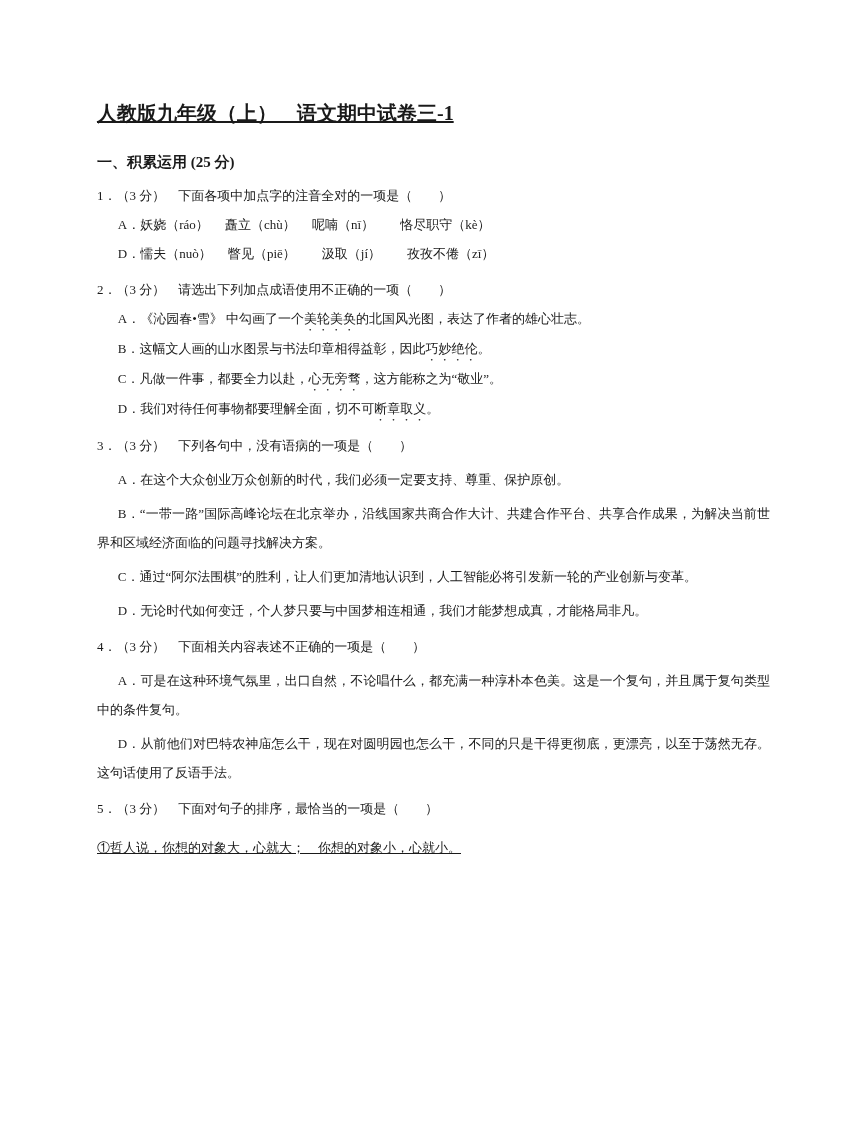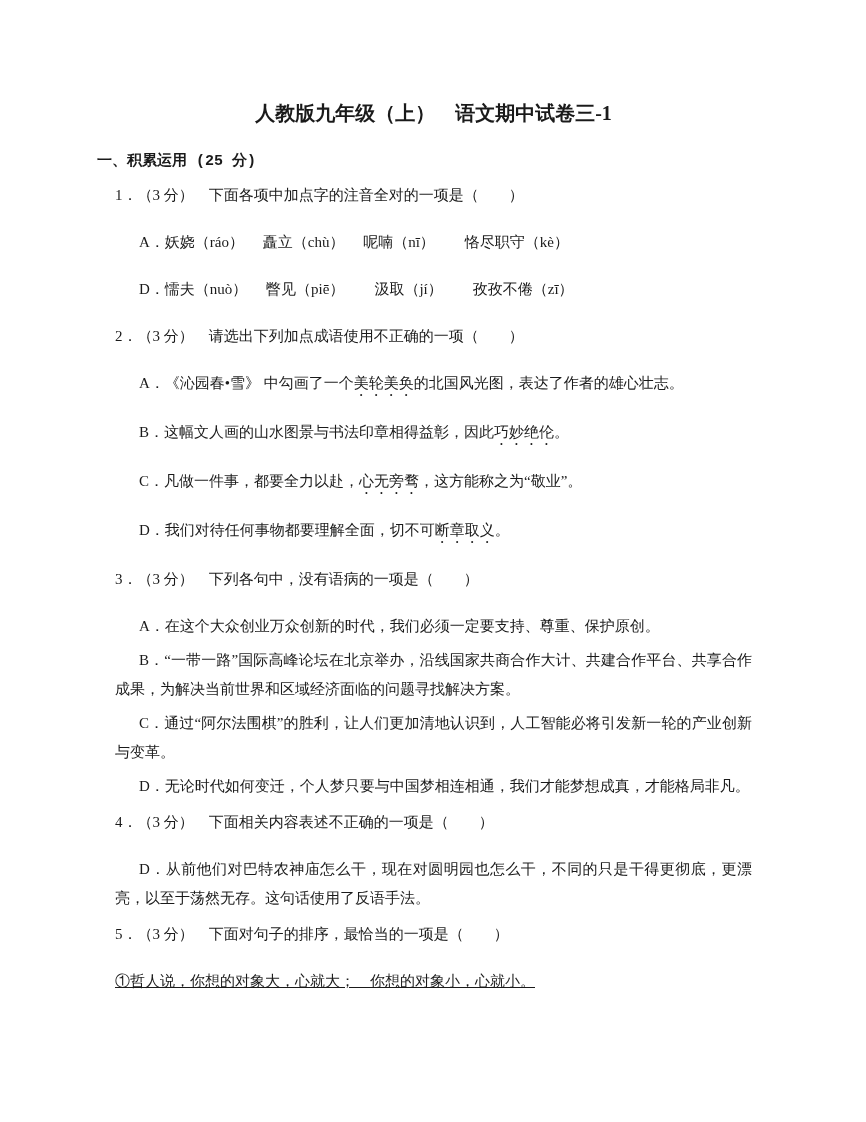--- a/index.html
+++ b/index.html
@@ -7,36 +7,35 @@
     position: relative;
     width: 866px;
     min-height: 1122px;
     box-sizing: border-box;
     background: #ffffff;
     color: #1a1a1a;
     padding: 100px 96px 60px 97px;
     font-family: "Liberation Serif", "DejaVu Serif", serif;
   }
   .title {
-    text-align: center;
     font-weight: bold;
     font-size: 20px;
     line-height: 26px;
     margin: 0 0 24px 0;
+    text-decoration: underline;
   }
   .section-heading {
     font-weight: bold;
     font-size: 15px;
     line-height: 24px;
     margin: 0 0 0 0;
-    font-family: Liberation Mono, monospace;
   }
   .doc-body p {
-    margin: 18px;
-    font-size: 15px;
+    margin: 0;
+    font-size: 13px;
     line-height: 29px;
     text-align: justify;
   }
   .doc-body p.stem { margin-top: 7px; }
   .doc-body p.opt  { text-indent: 1.6em; }
   .doc-body p.optp { text-indent: 1.6em; margin-top: 5px; margin-bottom: 5px; }
   .doc-body p.para { margin-top: 10px; text-decoration: underline; }
   .emph {
     -webkit-text-emphasis: filled dot;
     -webkit-text-emphasis-position: under right;
@@ -58,17 +57,18 @@
       <p class="opt"><span>A．《沁园春•雪》 中勾画了一个</span><span class="emph">美轮美奂</span><span>的北国风光图，表达了作者的雄心壮志。</span></p>
       <p class="opt"><span>B．这幅文人画的山水图景与书法印章相得益彰，因此</span><span class="emph">巧妙绝伦</span><span>。</span></p>
       <p class="opt"><span>C．凡做一件事，都要全力以赴，</span><span class="emph">心无旁骛</span><span>，这方能称之为“敬业”。</span></p>
       <p class="opt"><span>D．我们对待任何事物都要理解全面，切不可</span><span class="emph">断章取义</span><span>。</span></p>
       <p class="stem"><span>3．（3 分）　下列各句中，没有语病的一项是（　　）</span></p>
       <p class="optp"><span>A．在这个大众创业万众创新的时代，我们必须一定要支持、尊重、保护原创。</span></p>
       <p class="optp"><span>B．“一带一路”国际高峰论坛在北京举办，沿线国家共商合作大计、共建合作平台、共享合作成果，为解决当前世界和区域经济面临的问题寻找解决方案。</span></p>
       <p class="optp"><span>C．通过“阿尔法围棋”的胜利，让人们更加清地认识到，人工智能必将引发新一轮的产业创新与变革。</span></p>
       <p class="optp"><span>D．无论时代如何变迁，个人梦只要与中国梦相连相通，我们才能梦想成真，才能格局非凡。</span></p>
       <p class="stem"><span>4．（3 分）　下面相关内容表述不正确的一项是（　　）</span></p>
+      <p class="optp"><span>A．可是在这种环境气氛里，出口自然，不论唱什么，都充满一种淳朴本色美。这是一个复句，并且属于复句类型中的条件复句。</span></p>
       <p class="optp"><span>D．从前他们对巴特农神庙怎么干，现在对圆明园也怎么干，不同的只是干得更彻底，更漂亮，以至于荡然无存。这句话使用了反语手法。</span></p>
       <p class="stem"><span>5．（3 分）　下面对句子的排序，最恰当的一项是（　　）</span></p>
       <p class="para"><span>①哲人说，你想的对象大，心就大；　你想的对象小，心就小。</span></p>
     </div>
 </div>
 
 </body></html>

